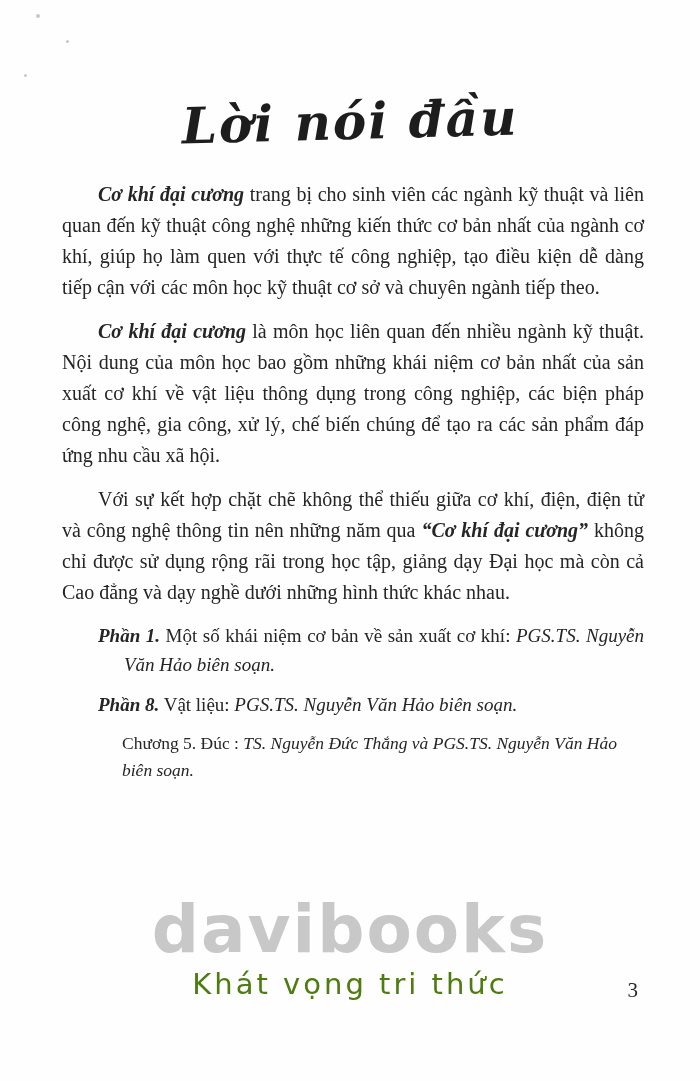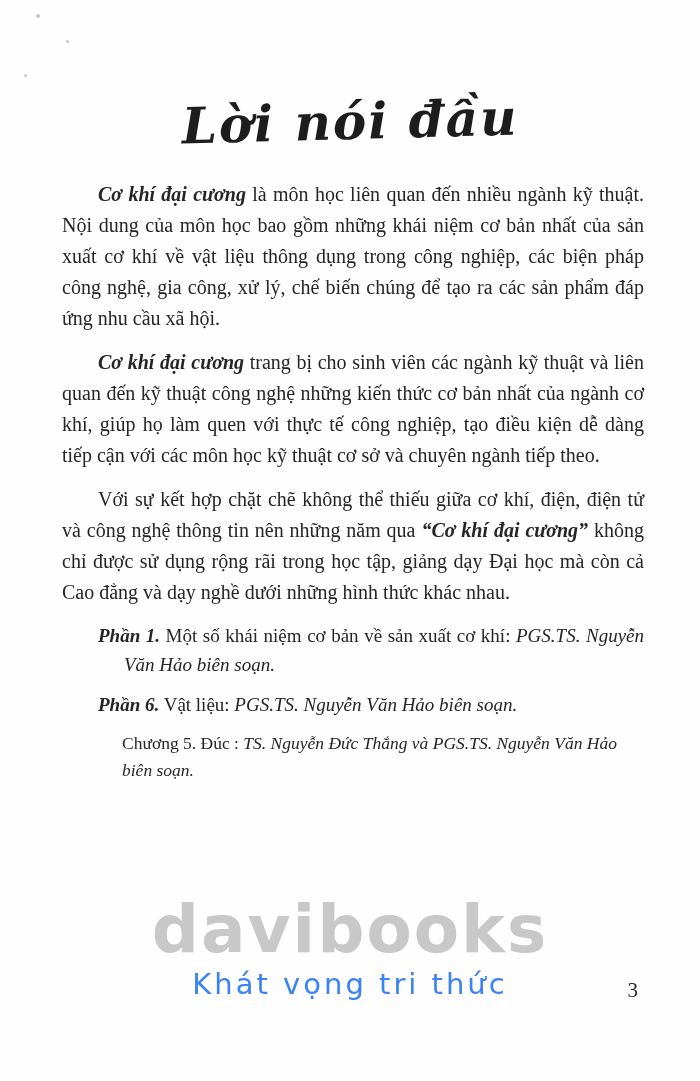--- a/index.html
+++ b/index.html
@@ -77,21 +77,21 @@
   }
   .watermark-brand {
     font-size: 66px;
     font-weight: 700;
     letter-spacing: 2px;
     color: #c8c8c8;
     line-height: 1;
   }
   .watermark-slogan {
     font-size: 29px;
-    color: #3b82f6;
+    color: #4d7c0f;
     margin-top: 4px;
     letter-spacing: 3px;
   }
   .page-number {
     position: absolute;
     right: 62px;
     top: 978px;
     font-size: 21px;
     color: #2a2a2a;
   }
@@ -111,30 +111,30 @@
 <div class="page">
 
   <div class="speck s1"></div>
   <div class="speck s2"></div>
   <div class="speck s3"></div>
 
   <div class="title">Lời nói đầu</div>
 
   <div class="content">
 
+    <p class="para"><span class="lead">Cơ khí đại cương</span><span> trang bị cho sinh viên các ngành kỹ thuật và liên quan đến kỹ thuật công nghệ những kiến thức cơ bản nhất của ngành cơ khí, giúp họ làm quen với thực tế công nghiệp, tạo điều kiện dễ dàng tiếp cận với các môn học kỹ thuật cơ sở và chuyên ngành tiếp theo.</span></p>
+
     <p class="para"><span class="lead">Cơ khí đại cương</span><span> là môn học liên quan đến nhiều ngành kỹ thuật. Nội dung của môn học bao gồm những khái niệm cơ bản nhất của sản xuất cơ khí về vật liệu thông dụng trong công nghiệp, các biện pháp công nghệ, gia công, xử lý, chế biến chúng để tạo ra các sản phẩm đáp ứng nhu cầu xã hội.</span></p>
-
-    <p class="para"><span class="lead">Cơ khí đại cương</span><span> trang bị cho sinh viên các ngành kỹ thuật và liên quan đến kỹ thuật công nghệ những kiến thức cơ bản nhất của ngành cơ khí, giúp họ làm quen với thực tế công nghiệp, tạo điều kiện dễ dàng tiếp cận với các môn học kỹ thuật cơ sở và chuyên ngành tiếp theo.</span></p>
 
     <p class="para"><span>Với sự kết hợp chặt chẽ không thể thiếu giữa cơ khí, điện, điện tử và công nghệ thông tin nên những năm qua </span><span class="emph">“Cơ khí đại cương”</span><span> không chỉ được sử dụng rộng rãi trong học tập, giảng dạy Đại học mà còn cả Cao đẳng và dạy nghề dưới những hình thức khác nhau.</span></p>
 
 
     <p class="part"><span class="part-label">Phần 1.</span><span> Một số khái niệm cơ bản về sản xuất cơ khí: </span><span class="author">PGS.TS. Nguyễn Văn Hảo biên soạn.</span></p>
 
-    <p class="part"><span class="part-label">Phần 6.</span><span> Vật liệu: </span><span class="author">PGS.TS. Nguyễn Văn Hảo biên soạn.</span></p>
+    <p class="part"><span class="part-label">Phần 8.</span><span> Vật liệu: </span><span class="author">PGS.TS. Nguyễn Văn Hảo biên soạn.</span></p>
 
 
     <p class="chapter"><span>Chương 5.</span><span> Đúc : </span><span class="author">TS. Nguyễn Đức Thắng và PGS.TS. Nguyễn Văn Hảo biên soạn.</span></p>
 
 
   </div>
 
   <div class="watermark">
     <div class="watermark-brand">davibooks</div>
     <div class="watermark-slogan">Khát vọng tri thức</div>

